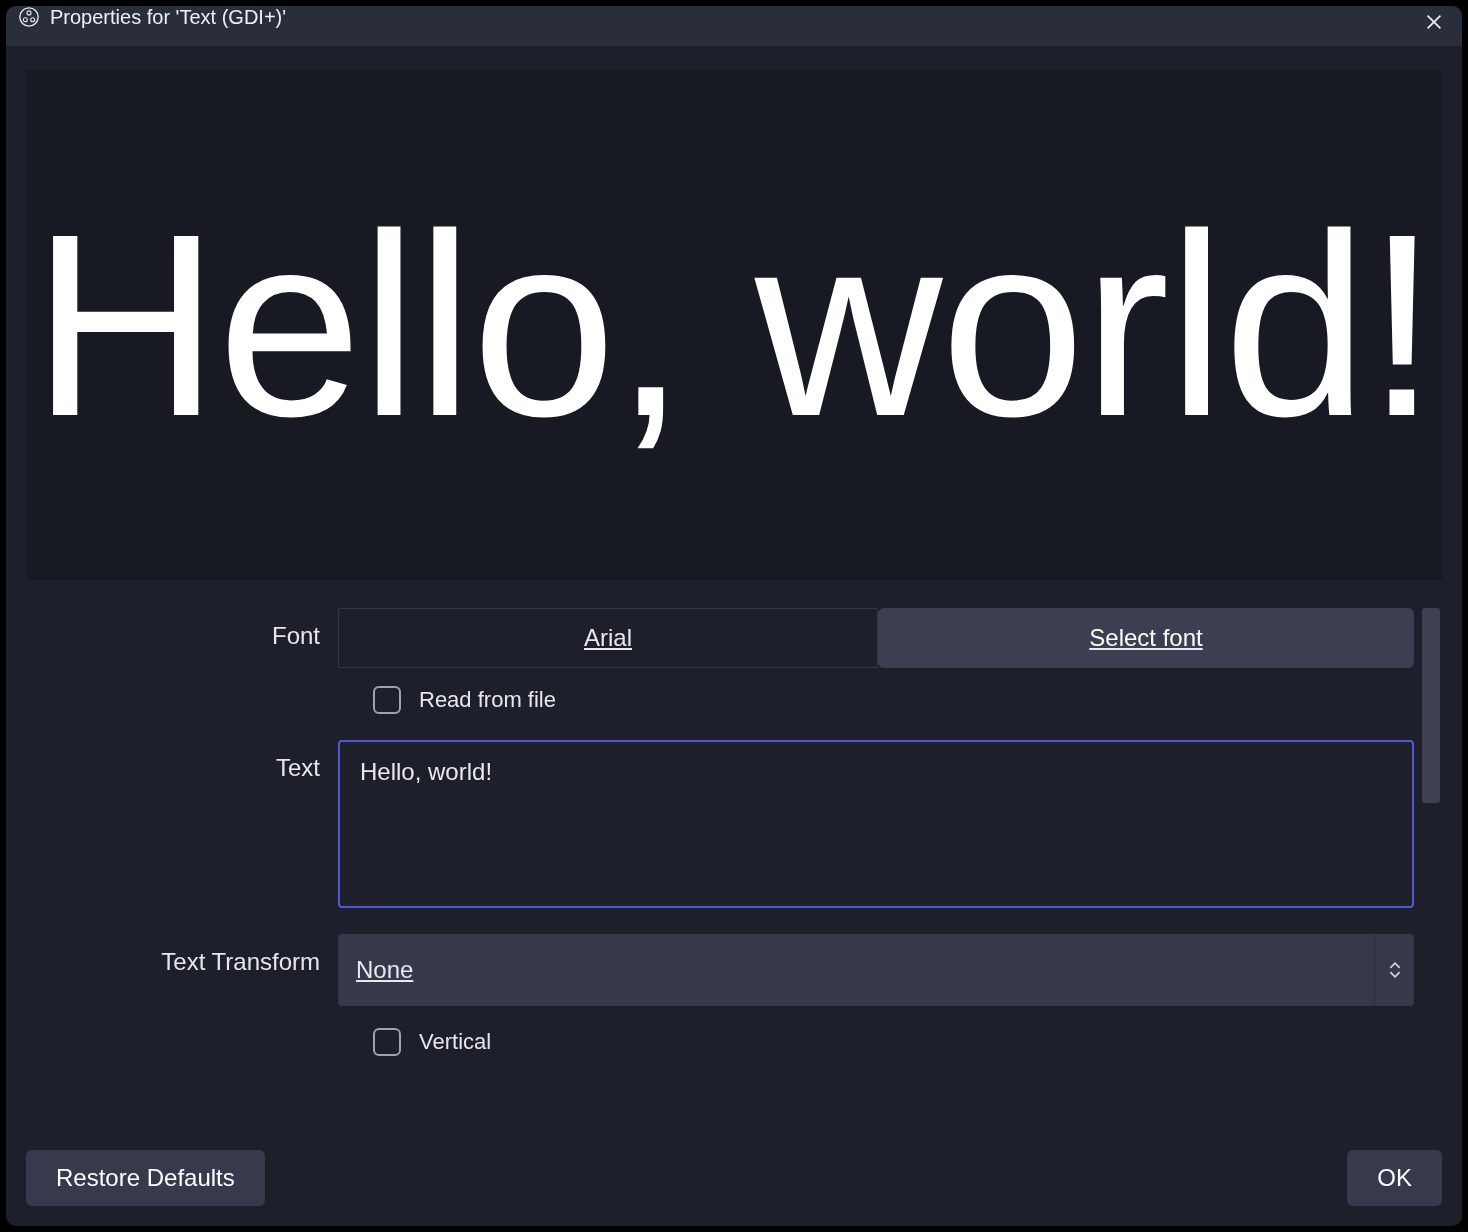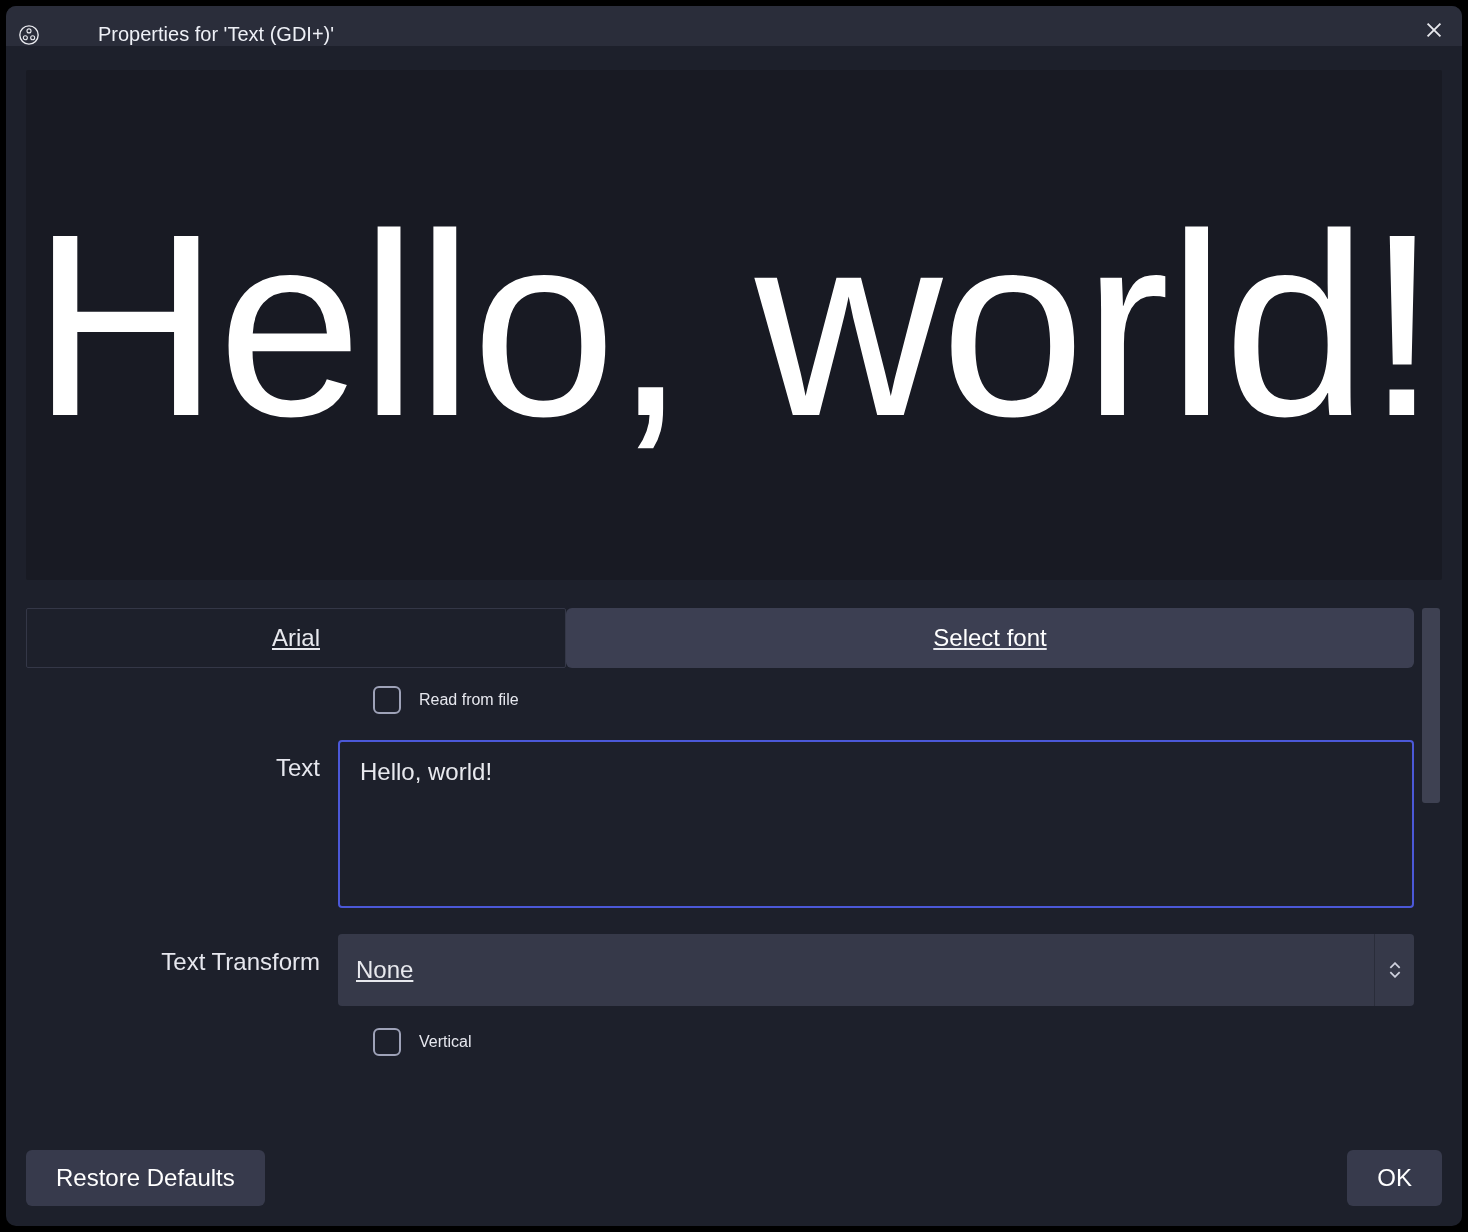--- a/index.html
+++ b/index.html
@@ -17,25 +17,24 @@
     background: #1d202b;
     border-radius: 10px;
     display: flex;
     flex-direction: column;
     overflow: hidden;
   }
   .titlebar {
     height: 40px;
     background: #2a2d3a;
     display: flex;
-    align-items: flex-end;
+    align-items: flex-start;
     padding: 0 12px;
     font-size: 20px;
     color: #eef0f6;
-    gap: 48px;
   }
   .titlebar .obs-icon {
     width: 22px; height: 22px;
     margin-right: 10px;
     display: inline-flex;
     align-items: center; justify-content: center;
   }
   .titlebar .spacer { flex: 1; }
   .titlebar .close {
     width: 32px; height: 32px;
@@ -139,21 +138,21 @@
     align-items: center;
     justify-content: center;
   }
   .btn-select-font {
     flex: 1;
   }
   .checkbox-row {
     display: flex;
     align-items: center;
     gap: 18px;
-    font-size: 16px;
+    font-size: 22px;
     color: #e6e7ee;
     padding-left: 35px;
   }
   .checkbox {
     width: 28px; height: 28px;
     border: 2px solid #9ea2b8;
     border-radius: 6px;
     display: inline-flex;
     align-items: center;
     justify-content: center;
@@ -246,20 +245,21 @@
   <div class="content">
 
     <div class="preview">
       <div class="preview-text">Hello, world!</div>
     </div>
 
     <div class="form-area">
       <div class="form-scroll">
 
         <div class="row">
+          <div class="row-label">Font</div>
           <div class="row-controls">
             <div class="font-display">Arial</div>
             <button class="btn btn-select-font">Select font</button>
           </div>
         </div>
 
         <div class="row row-indent" style="margin-top:-4px; margin-bottom:26px;">
           <label class="checkbox-row">
             <span class="checkbox">
               

